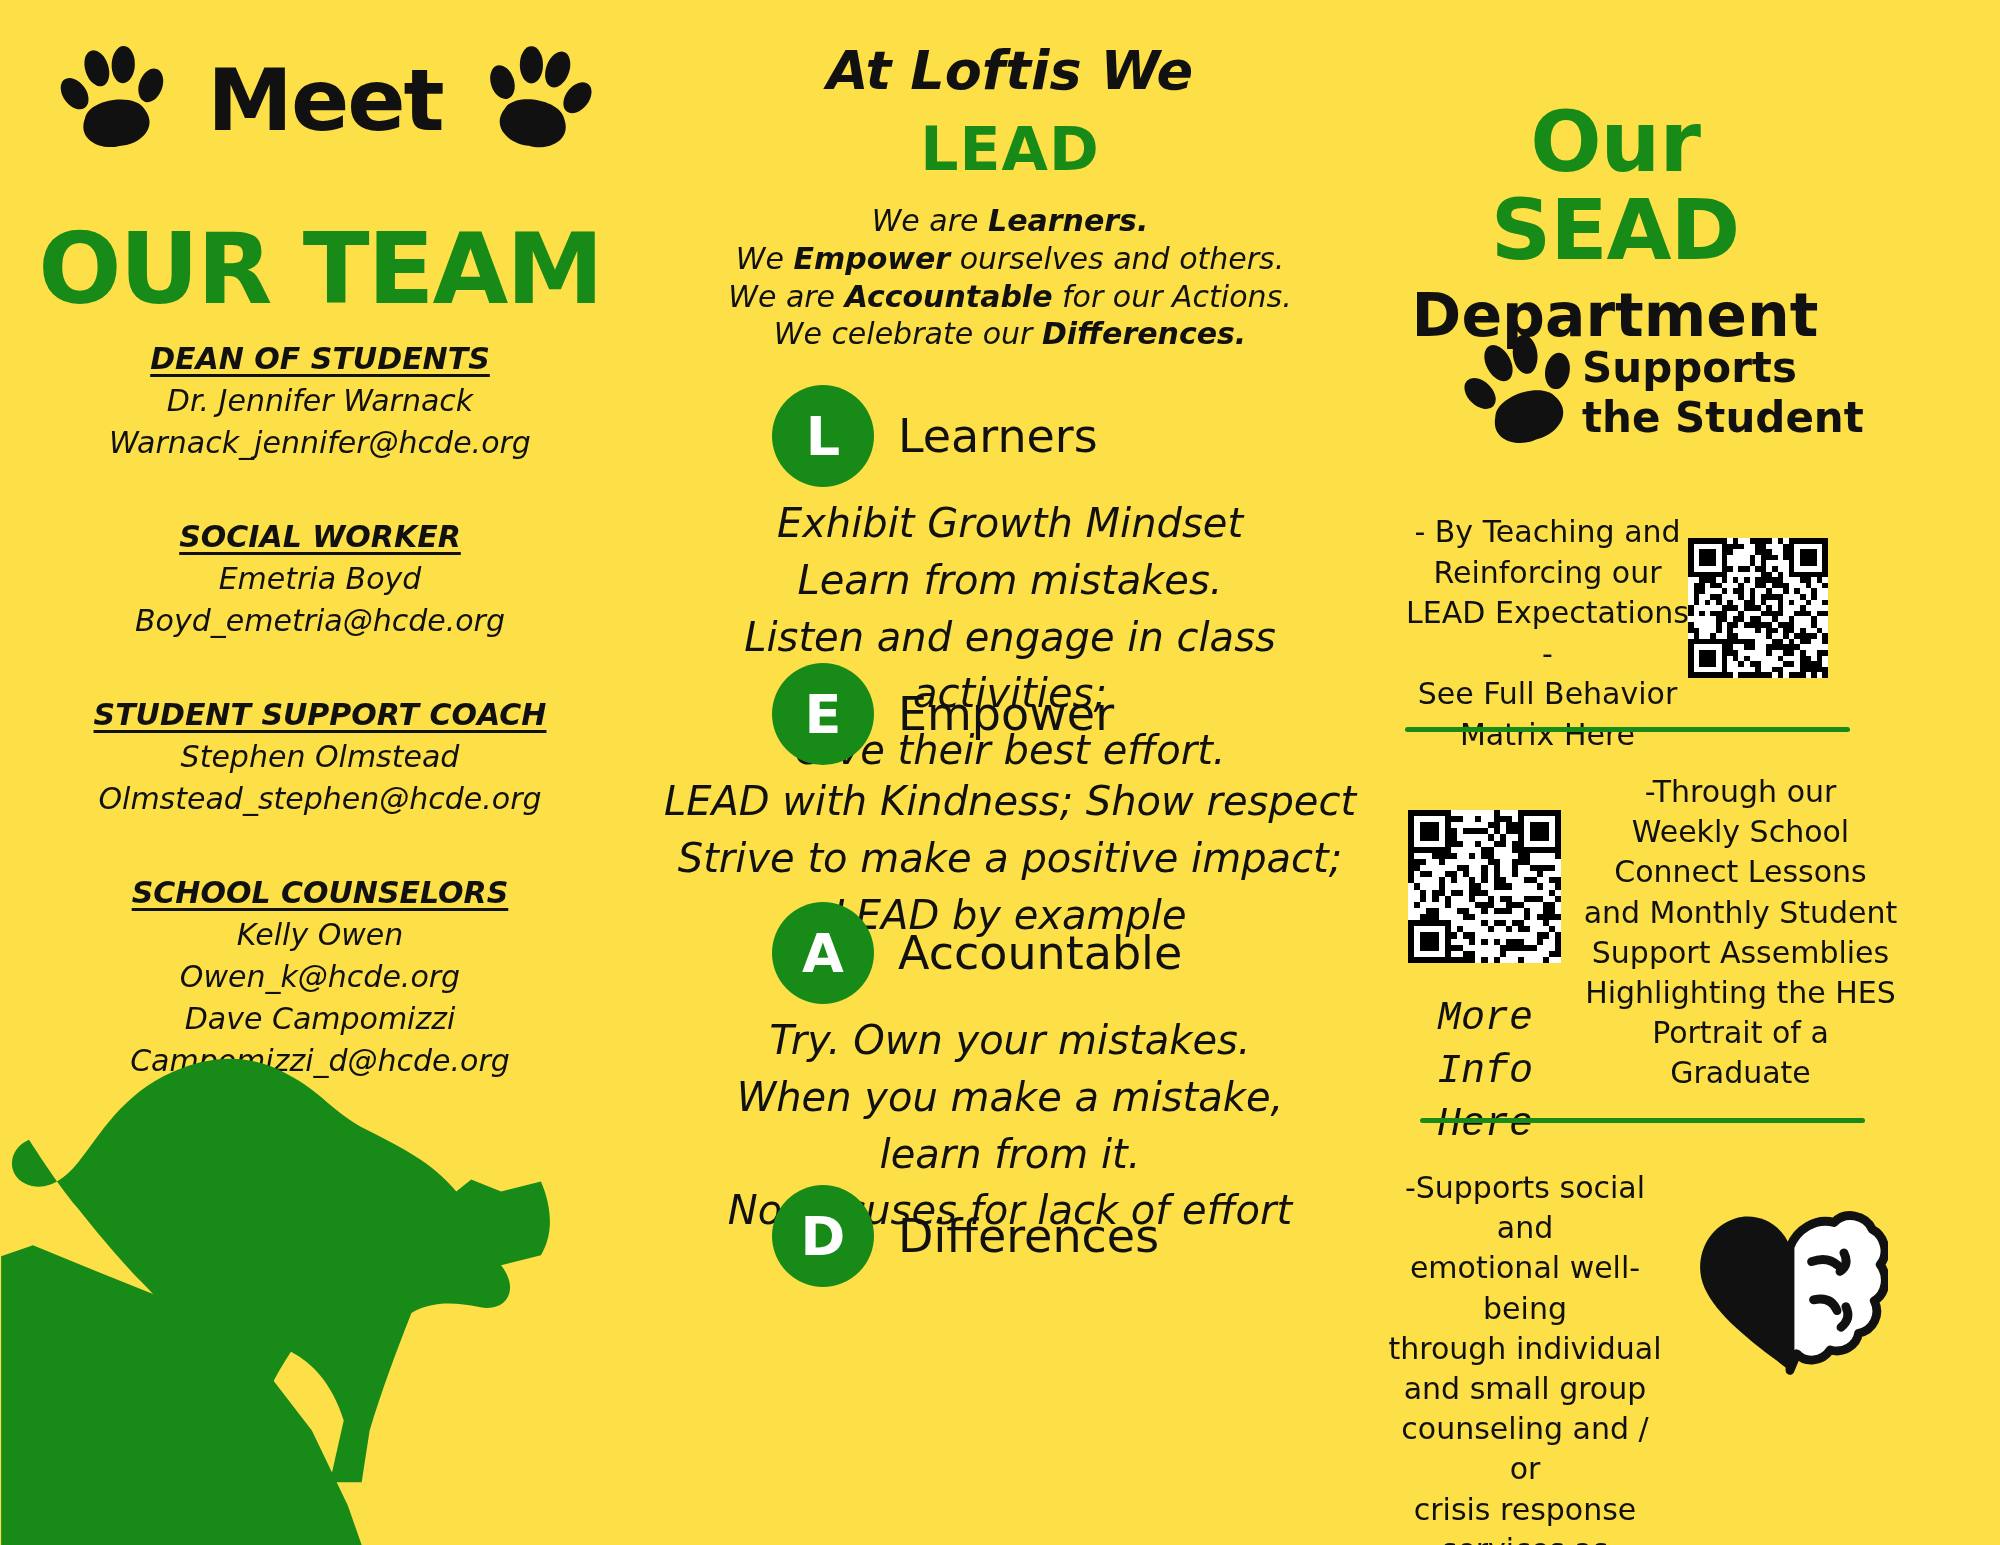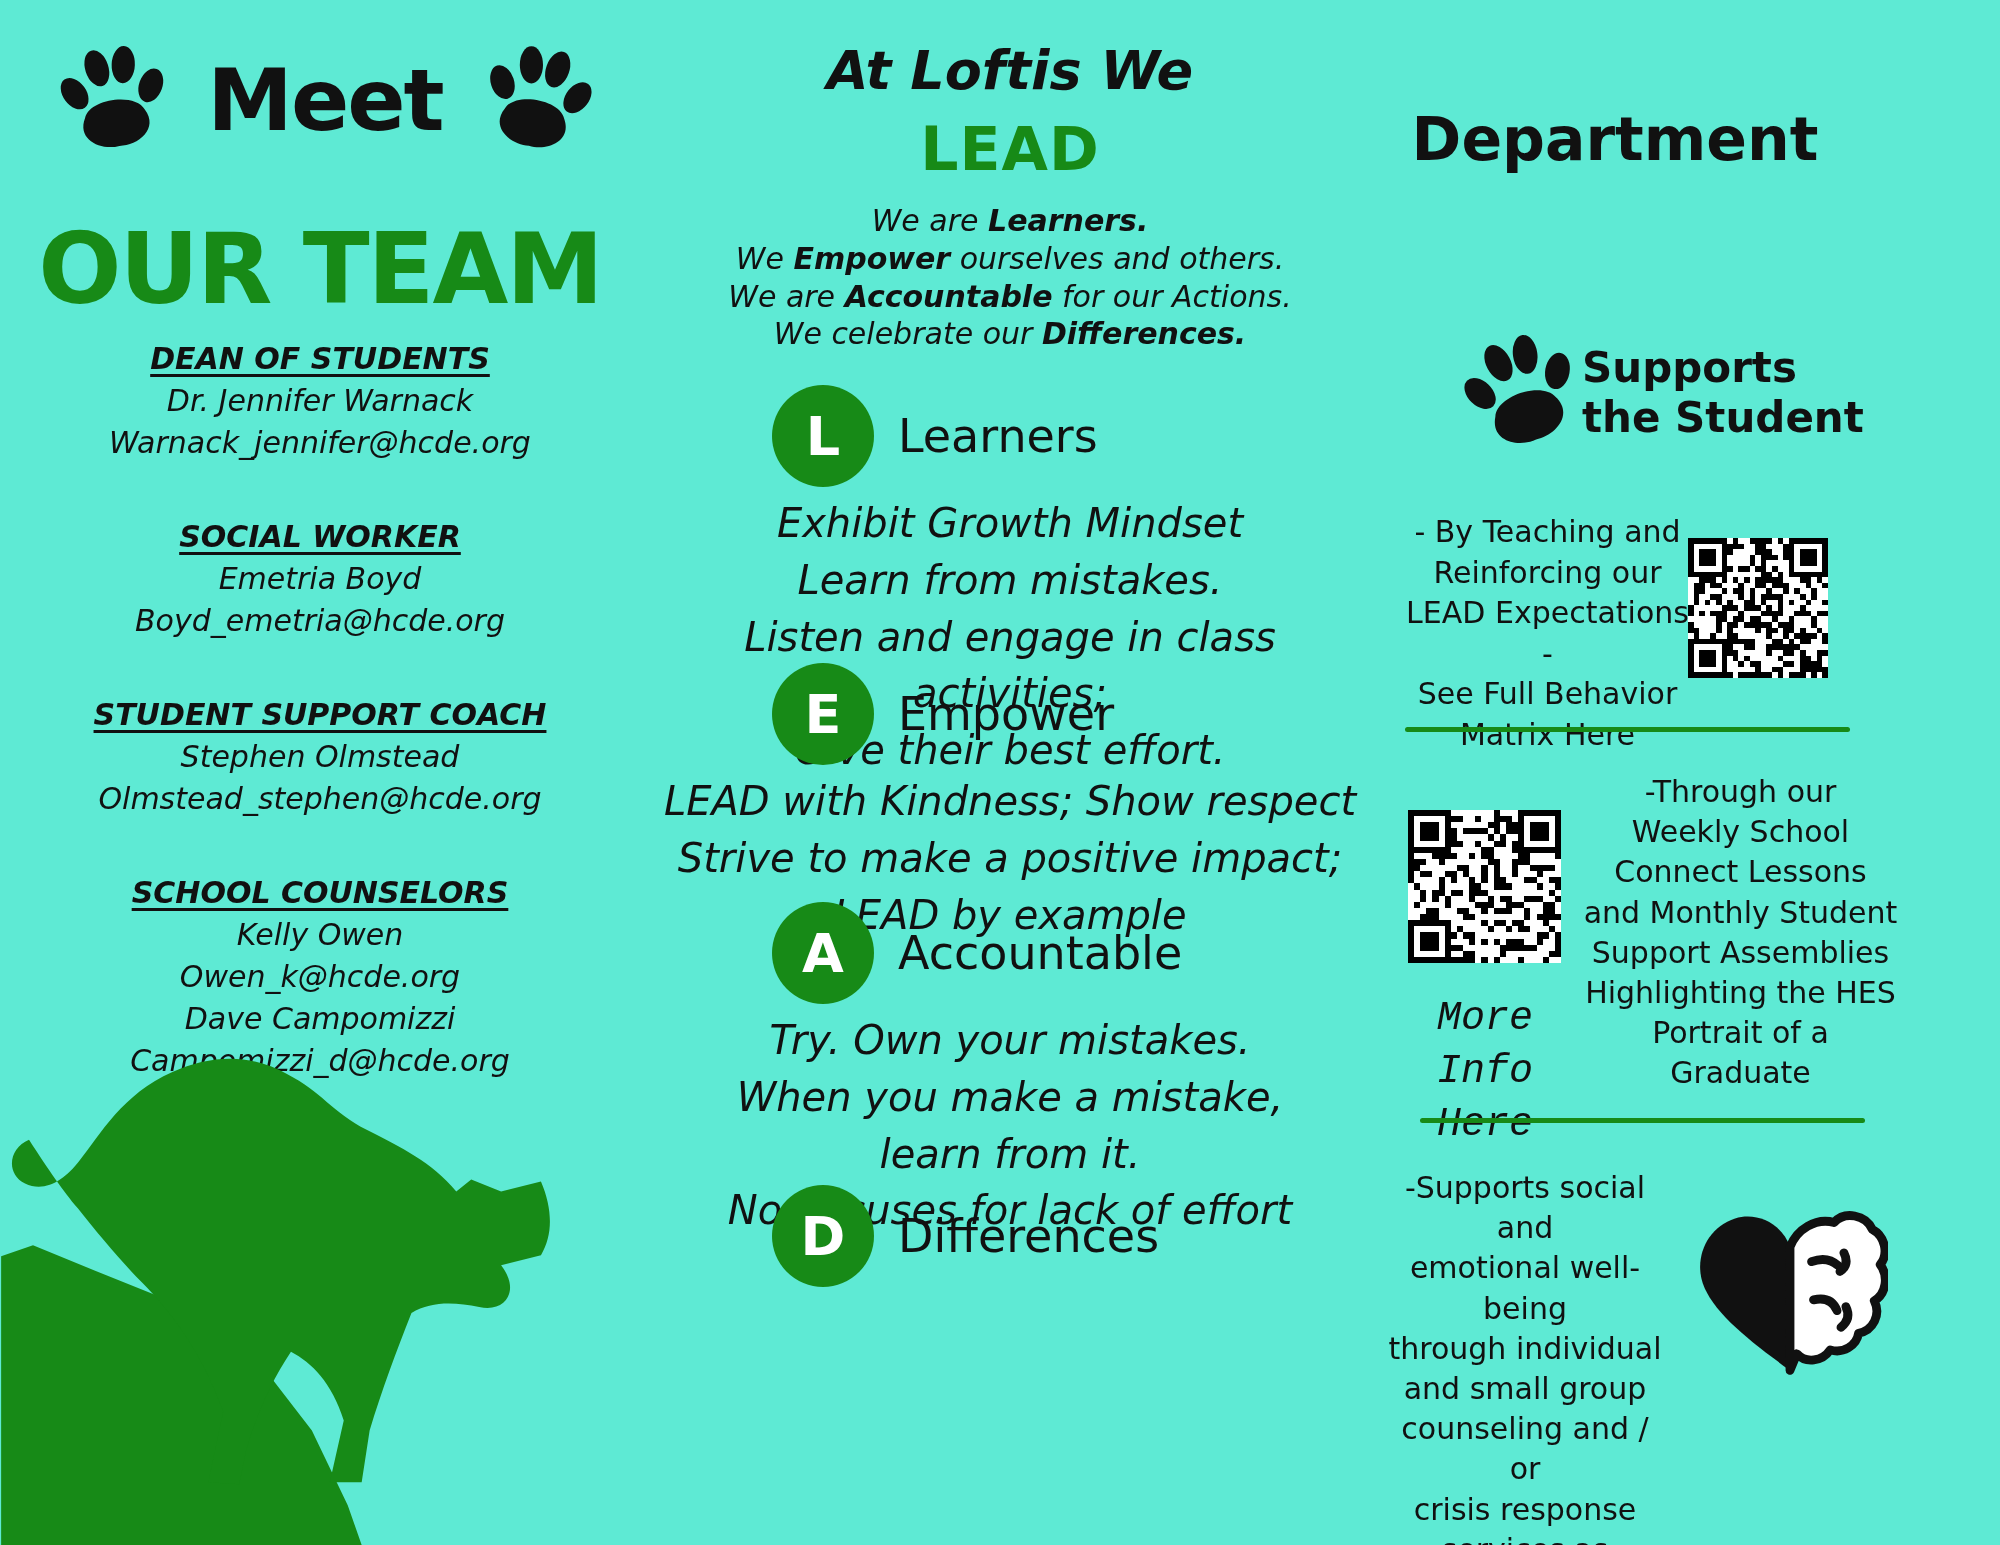--- a/index.html
+++ b/index.html
@@ -1,16 +1,16 @@
 <!DOCTYPE html>
 <html><head>
 <meta charset="utf-8">
 <style>
   html,body{margin:0;padding:0;background:#ffffff;}
-  .page{position:relative;width:2000px;height:1545px;background:#5eead4;overflow:hidden;
+  .page{position:relative;width:2000px;height:1545px;background:#fde047;overflow:hidden;
         font-family:"DejaVu Sans","Liberation Sans",sans-serif;color:#111;}
   .pre{white-space:pre-line;}
 
   
   .hdr-left{position:absolute;left:40px;top:42px;width:570px;display:flex;align-items:center;justify-content:center;gap:36px;}
   .meet{font-size:86px;font-weight:800;color:#111;letter-spacing:-2px;}
   .paw{width:116px;height:116px;flex:0 0 auto;}
   .paw svg{width:100%;height:100%;}
   .our-team{position:absolute;left:10px;top:212px;width:620px;text-align:center;
             font-size:98px;font-weight:800;color:#178a17;letter-spacing:-2px;}
@@ -192,20 +192,21 @@
 
     <div class="lead-group" style="top:1145px">
       <div class="lead-row">
         <div class="lead-circle">D</div>
         <div class="lead-title">Differences</div>
       </div>
     </div>
   </div>
 
   <div class="sead-title">
+    <div class="sead-green">Our SEAD</div>
     <div class="sead-black">Department</div>
   </div>
 
   <div class="supports-row">
     <span class="paw">
       <svg viewBox="0 0 100 100" fill="#111">
           <g transform="rotate(-18 50 50)">
         <ellipse cx="18" cy="40" rx="10" ry="15" transform="rotate(-28 18 40)"></ellipse>
         <ellipse cx="40" cy="21" rx="10" ry="16" transform="rotate(-10 40 21)"></ellipse>
         <ellipse cx="63" cy="21" rx="10" ry="16" transform="rotate(10 63 21)"></ellipse>

